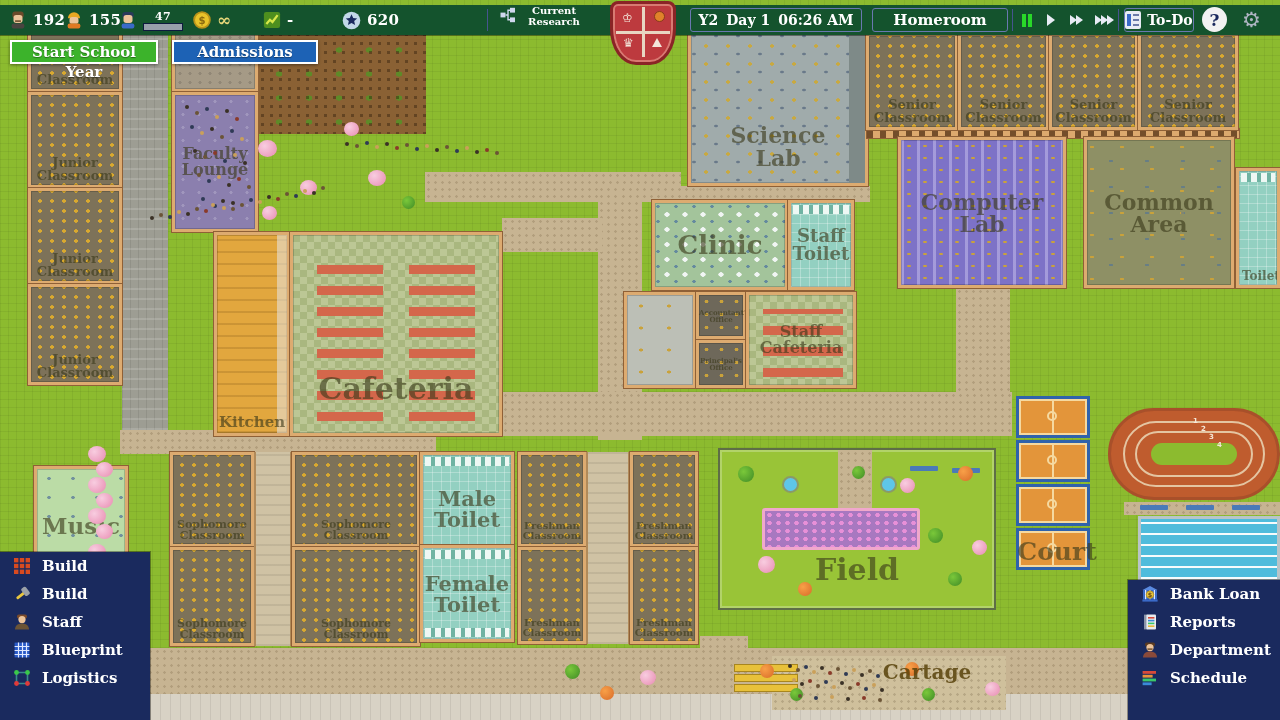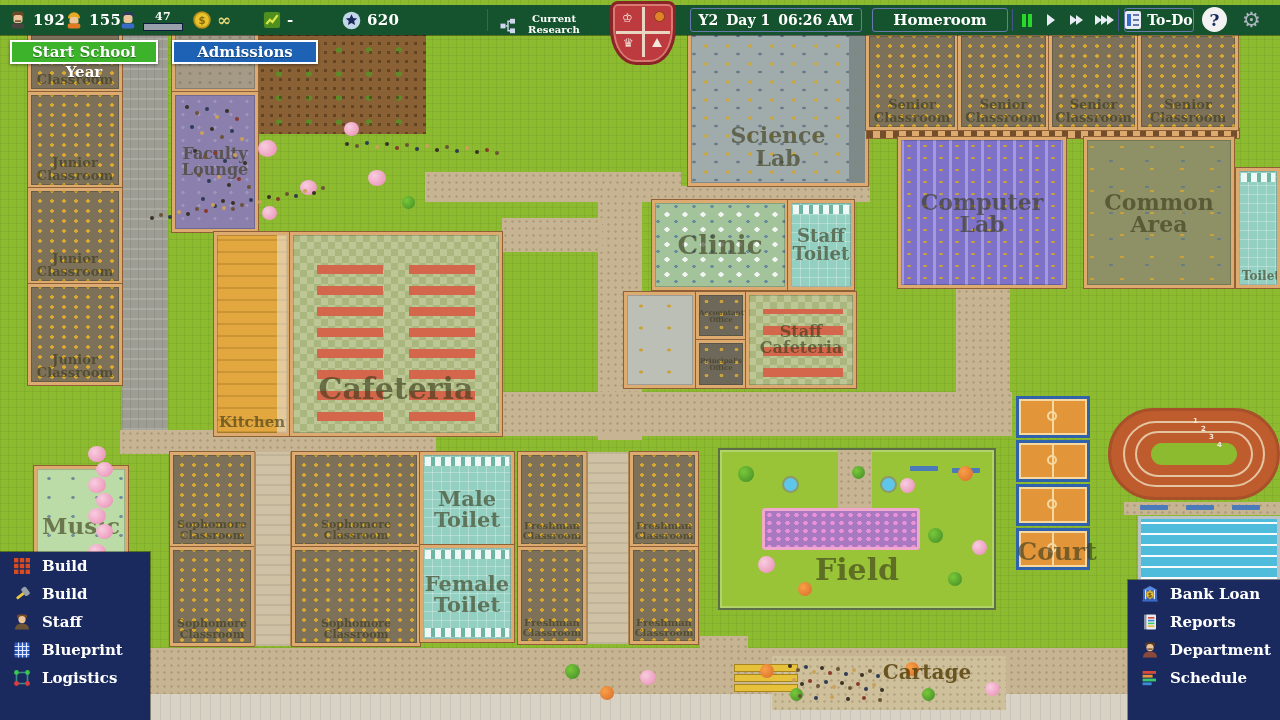--- a/index.html
+++ b/index.html
@@ -88,21 +88,21 @@
   .crowd{position:absolute;z-index:5;width:4px;height:4px;border-radius:50%;background:#3a3126;}
   .hay{position:absolute;z-index:3;width:62px;height:6px;background:#e8c13a;border:1px solid #a8861e;}
   
   .topbar{position:absolute;left:0;top:5px;width:1280px;height:30px;background:#14532d;z-index:50;
     color:#fff;font-weight:bold;font-size:15px;box-shadow:0 1px 0 rgba(0,0,0,.4);}
   .res{position:absolute;top:0;height:30px;display:flex;align-items:center;gap:6px;cursor:pointer;}
   .rval{font-size:15px;letter-spacing:.3px;}
   .stu-wrap{display:flex;flex-direction:column;align-items:center;line-height:1;margin-top:1px;}
   .stu-wrap .rval{font-size:11px;}
   .stu-bar{width:38px;height:6px;background:#98a0ab;border:1px solid #0e1a3e;margin-top:1px;}
-  .research{position:absolute;top:0;height:30px;display:flex;align-items:flex-end;gap:5px;cursor:pointer;}
+  .research{position:absolute;top:0;height:30px;display:flex;align-items:flex-start;gap:5px;cursor:pointer;}
   .research-label{font-size:10px;line-height:1.1;width:64px;text-align:center;font-weight:bold;}
   .tb-box{position:absolute;top:3px;height:24px;border:1px solid #6a78b0;border-radius:3px;
     display:flex;align-items:center;justify-content:center;box-sizing:border-box;gap:8px;}
   .tb-div{position:absolute;top:4px;width:1px;height:22px;background:#46548e;}
   .pbtn{position:absolute;top:3px;width:22px;height:24px;display:flex;align-items:center;justify-content:center;cursor:pointer;gap:2px;}
   .pause-bar{width:4px;height:13px;background:#29d829;}
   .tri{width:0;height:0;border-top:6px solid transparent;border-bottom:6px solid transparent;border-left:8px solid #e8ecf5;}
   .tri.sm{border-top-width:5px;border-bottom-width:5px;border-left-width:7px;}
   .help-circle{position:absolute;top:2px;width:25px;height:25px;border-radius:50%;background:#f2f2f2;color:#18275c;
     display:flex;align-items:center;justify-content:center;font-size:17px;cursor:pointer;}

